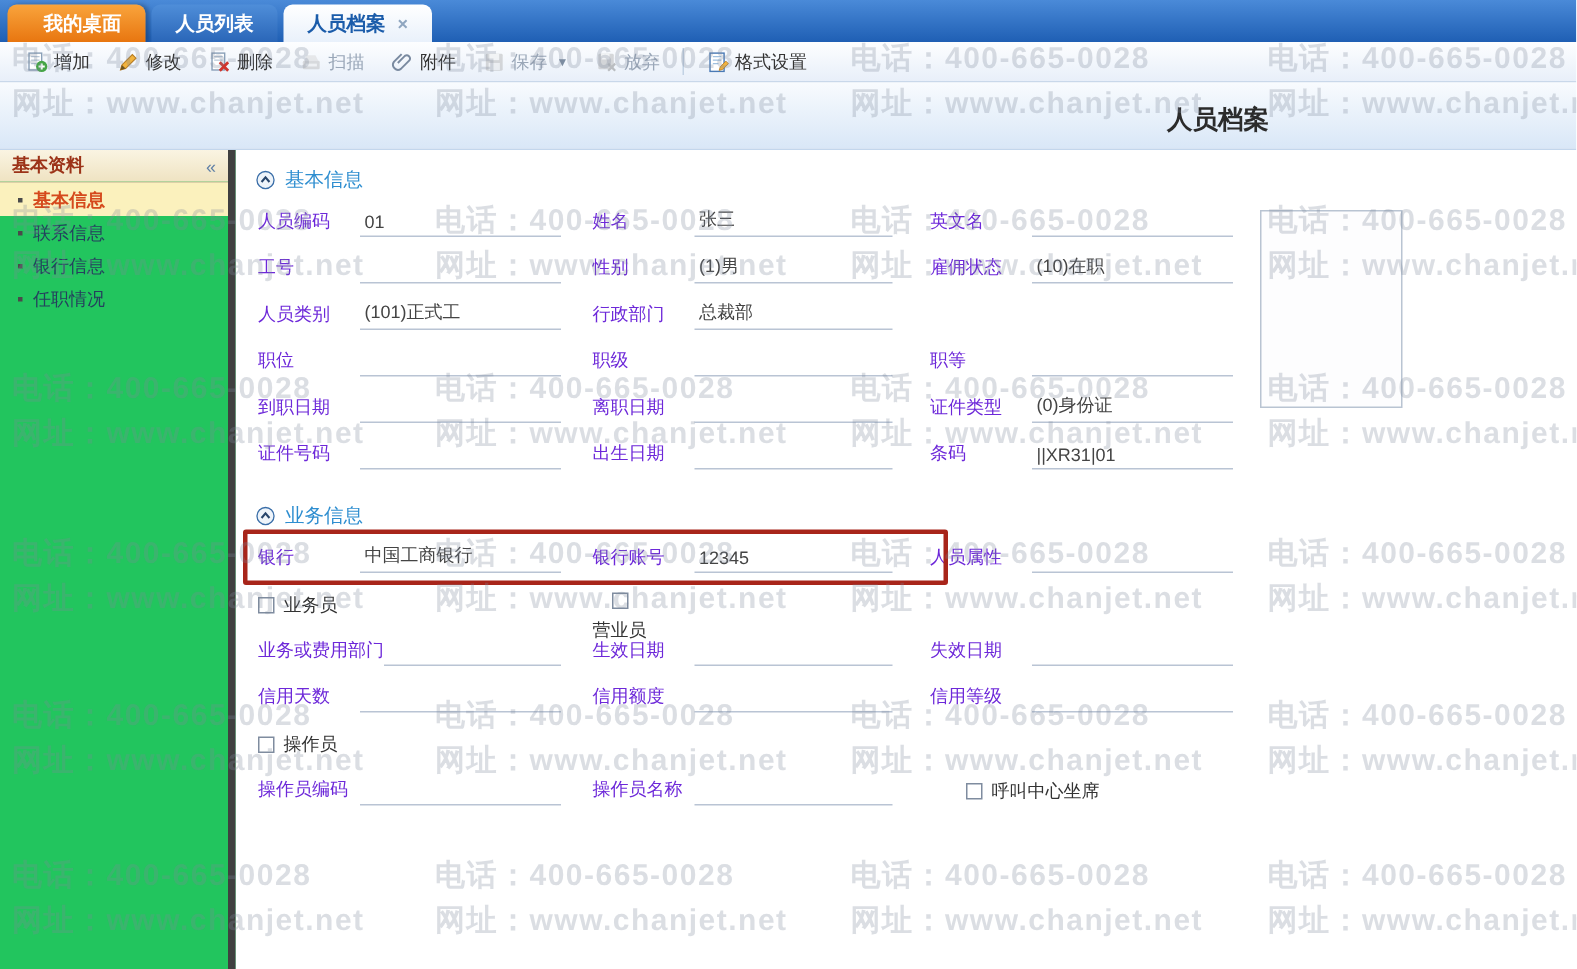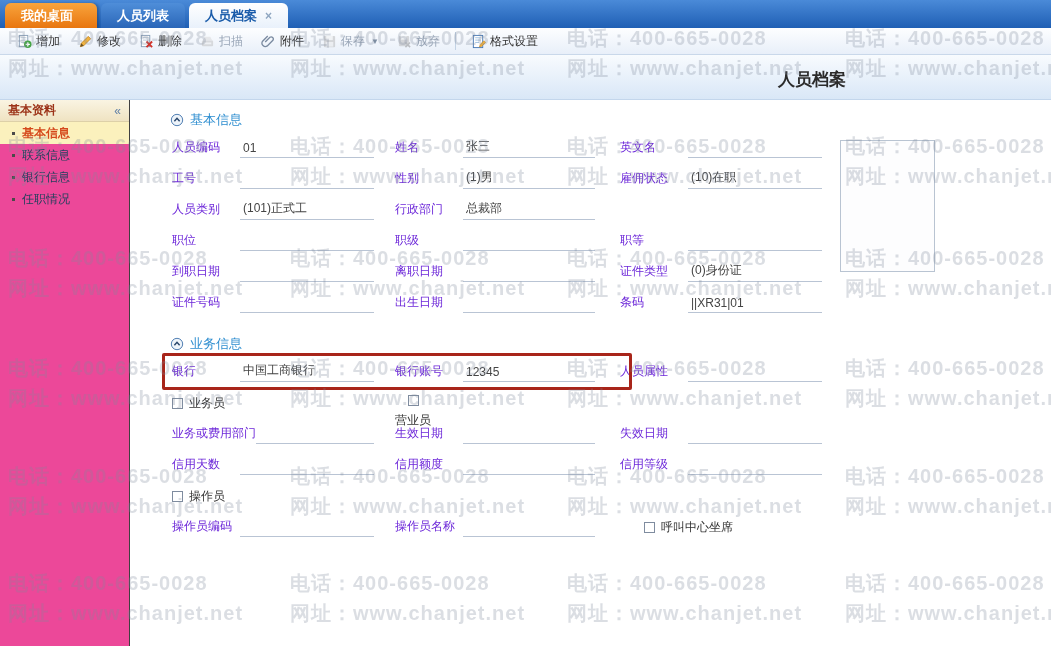--- a/index.html
+++ b/index.html
@@ -2,21 +2,21 @@
 <html><head>
 <meta charset="utf-8">
 <style>
   * { margin:0; padding:0; box-sizing:border-box; }
   html,body { width:1051px; height:646px; font-family:"Liberation Sans","DejaVu Sans",sans-serif; }
   .screen { position:relative; width:1051px; height:646px; overflow:hidden; background:#fff; }
 
   
   .topbar { position:absolute; left:0; top:0; width:1051px; height:28px;
     background:linear-gradient(#4a8ad8,#1f5fb4); display:flex; align-items:flex-end; }
-  .tab { height:25px; margin-top:3px; display:flex; align-items:center; justify-content:flex-start;
+  .tab { height:25px; margin-top:3px; display:flex; align-items:center; justify-content:flex-end;
     padding:0 16px; font-size:13px; font-weight:bold; cursor:pointer; border-radius:6px 6px 0 0; }
   .tab.orange { background:linear-gradient(#f9a43c,#e8761008); background:linear-gradient(#f9a43c,#e87610);
     color:#fff; margin-left:5px; min-width:92px; box-shadow:2px 0 3px rgba(0,0,0,.25); }
   .tab.blue { background:linear-gradient(#4f8ed9,#2a66b8); color:#fff; min-width:80px; margin-left:4px; }
   .tab.white { background:linear-gradient(#ffffff,#e9f1fb); color:#1b5caa; min-width:96px; margin-left:4px; }
   .tab .close { margin-left:8px; color:#8fa6c0; font-weight:bold; font-size:12px; cursor:pointer; }
 
   
   .toolbar { position:absolute; left:0; top:28px; width:1051px; height:27px;
     background:linear-gradient(#fdfeff,#e8eff9); border-bottom:1px solid #c9d8ea;
@@ -27,22 +27,22 @@
   .tbtn.disabled svg { opacity:.45; filter:grayscale(1); }
   .tbtn .drop { font-size:8px; color:#7d8ea2; margin-left:2px; }
   .tb-divider { width:1px; height:18px; background:#c2d2e4; margin:0 6px; }
 
   
   .titleband { position:absolute; left:0; top:55px; width:1051px; height:45px;
     background:linear-gradient(#f8fbfe,#d9e7f7); border-bottom:1px solid #c3d6ec; }
   .page-title { position:absolute; left:778px; top:13px; font-size:17px; font-weight:bold; color:#2b2b2b; }
 
   
-  .sidebar { position:absolute; left:0; top:100px; width:130px; height:546px;
-    background:#ec4899; border-right:1px solid #404040; }
+  .sidebar { position:absolute; left:0; top:100px; width:157px; height:546px;
+    background:#22c55e; border-right:5px solid #404040; }
   .sb-header { height:22px; display:flex; align-items:center; justify-content:space-between;
     padding:0 8px; background:linear-gradient(#faf4e2,#efe3c2); border-bottom:1px solid #ddd0a8; }
   .sb-title { font-size:12px; font-weight:bold; color:#9c3318; }
   .sb-collapse { font-size:12px; color:#5f7fa6; cursor:pointer; }
   .sb-item { display:flex; align-items:center; gap:7px; height:22px; padding-left:12px;
     font-size:12px; color:#25405e; cursor:pointer; }
   .sb-item .dot { width:3px; height:3px; background:#4a4a4a; }
   .sb-item.active { color:#d5491c; background:#fbf1bd; font-weight:bold; }
 
   

